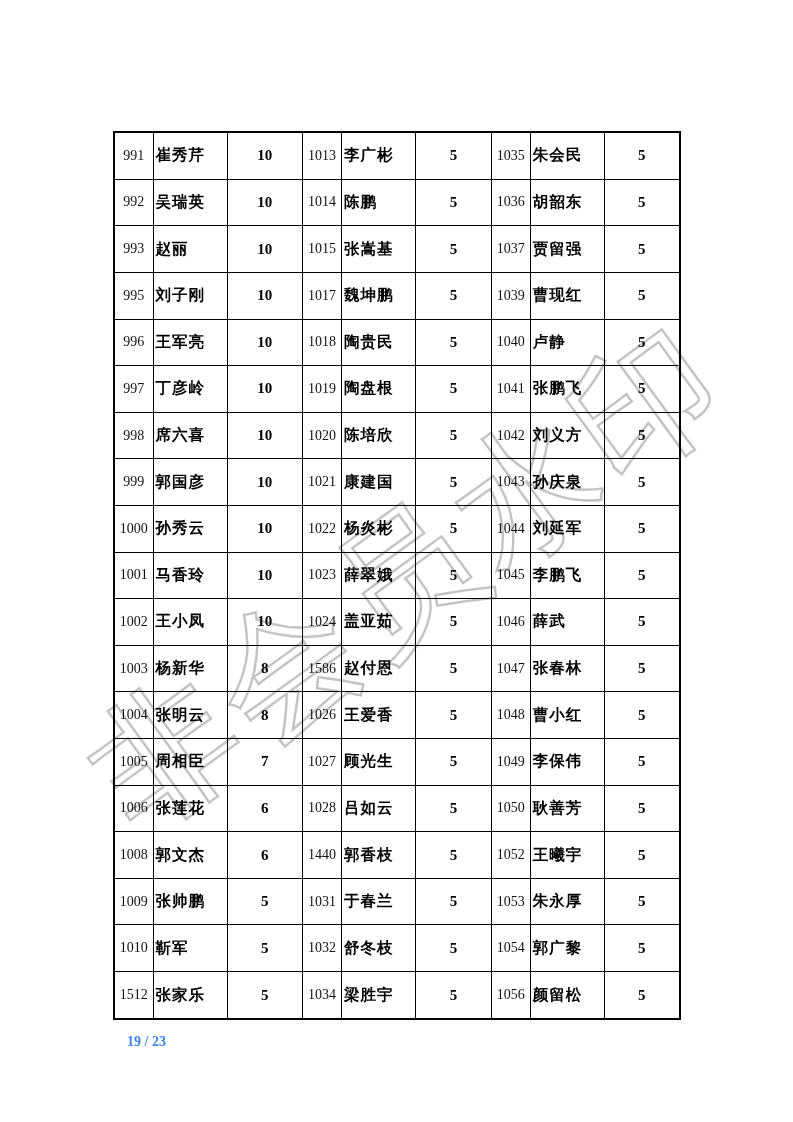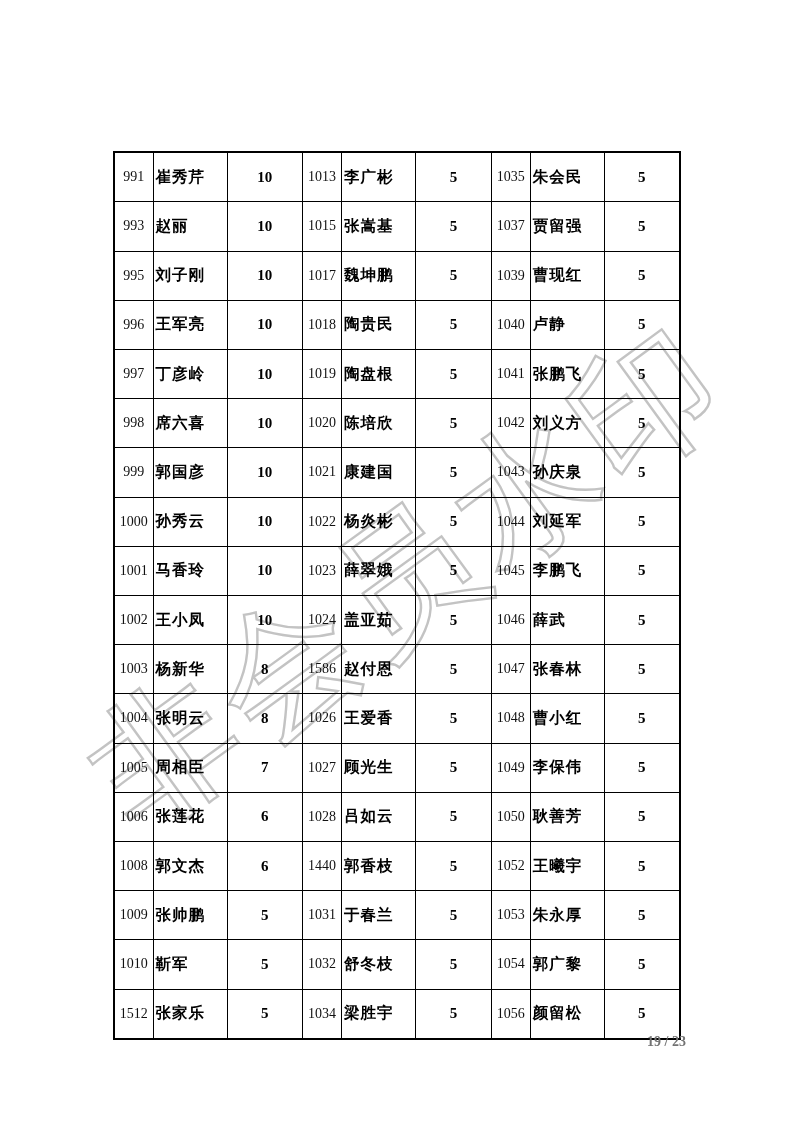--- a/index.html
+++ b/index.html
@@ -27,21 +27,20 @@
   .score-table {
     position: absolute;
     left: 113px;
     top: 131px;
     width: 566px;
     height: 889px;
     border-collapse: collapse;
     table-layout: fixed;
     z-index: 2;
     background: transparent;
-    margin-top: 20px;
   }
   .score-table td {
     border: 1.5px solid #000000;
     height: 40.4px;
     padding: 0;
     overflow: hidden;
     white-space: nowrap;
     vertical-align: middle;
     background: transparent;
   }
@@ -63,28 +62,28 @@
   }
   td.cell-score {
     text-align: center;
     font-family: "Liberation Serif", serif;
     font-weight: bold;
     font-size: 15px;
     color: #000000;
   }
   .page-footer {
     position: absolute;
-    left: 120px;
+    left: 127px;
     top: 1034px;
     width: 566px;
-    text-align: right;
+    text-align: left;
     font-family: "Liberation Serif", serif;
     font-weight: bold;
     font-size: 14px;
-    color: #737373;
+    color: #3b82f6;
     z-index: 2;
   }
 </style>
 </head>
 <body>
 
 <svg class="watermark-layer" viewBox="0 0 793 1122" xmlns="http://www.w3.org/2000/svg" aria-hidden="true">
   <text x="410" y="625" transform="rotate(-36 410 580)" text-anchor="middle" font-size="142" letter-spacing="6" fill="none" stroke="#c3c3c3" stroke-width="2.4" font-family="'Liberation Sans','DejaVu Sans',sans-serif">非会员水印</text>
 </svg>
 
@@ -106,20 +105,31 @@
     <td class="cell-name">崔秀芹</td>
     <td class="cell-score">10</td>
     <td class="cell-id">1013</td>
     <td class="cell-name">李广彬</td>
     <td class="cell-score">5</td>
     <td class="cell-id">1035</td>
     <td class="cell-name">朱会民</td>
     <td class="cell-score">5</td>
   </tr>
       <tr>
+    <td class="cell-id">992</td>
+    <td class="cell-name">吴瑞英</td>
+    <td class="cell-score">10</td>
+    <td class="cell-id">1014</td>
+    <td class="cell-name">陈鹏</td>
+    <td class="cell-score">5</td>
+    <td class="cell-id">1036</td>
+    <td class="cell-name">胡韶东</td>
+    <td class="cell-score">5</td>
+  </tr>
+      <tr>
     <td class="cell-id">993</td>
     <td class="cell-name">赵丽</td>
     <td class="cell-score">10</td>
     <td class="cell-id">1015</td>
     <td class="cell-name">张嵩基</td>
     <td class="cell-score">5</td>
     <td class="cell-id">1037</td>
     <td class="cell-name">贾留强</td>
     <td class="cell-score">5</td>
   </tr>

